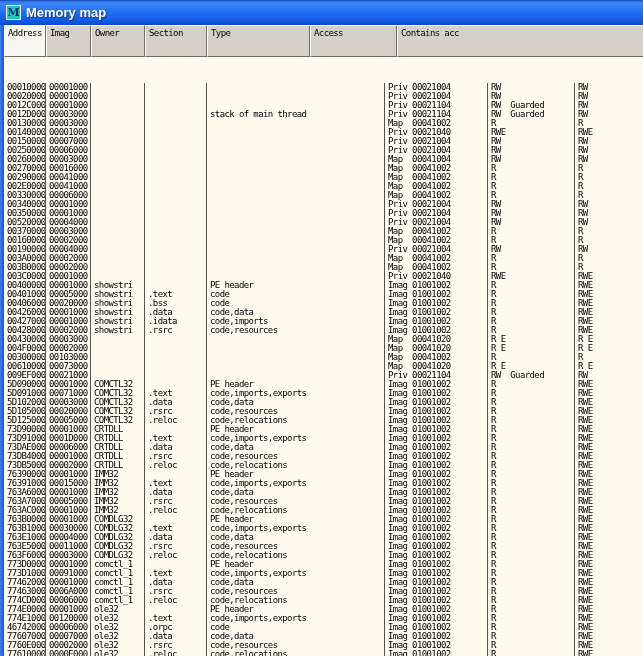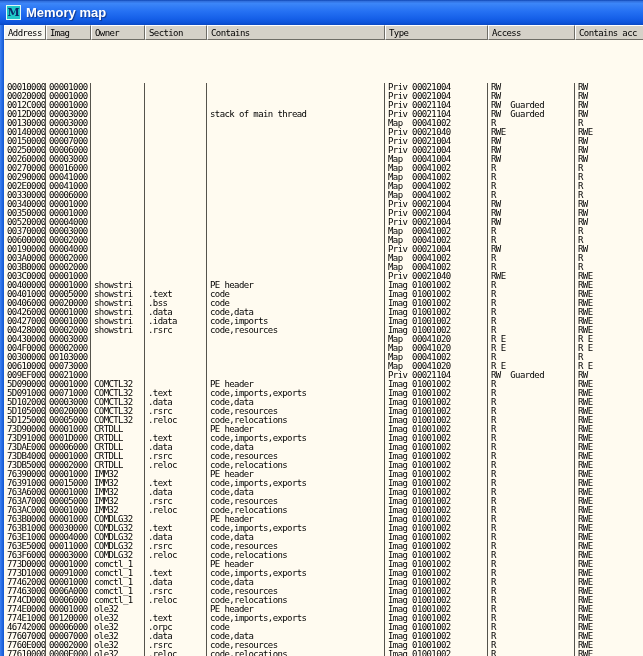--- a/index.html
+++ b/index.html
@@ -30,21 +30,21 @@
   
   .main { flex:1; display:flex; min-height:0; }
   .side-border { width:4px; flex:0 0 4px;
                  background:linear-gradient(90deg,#3c80f2,#1157d2); }
   .content { flex:1; min-width:0; display:flex; flex-direction:column;
              background:#FFFBF0; }
 
   
   .header-row { height:15px; flex:0 0 15px; display:flex; background:#A9A69C; }
   .hcell {
-    height:15px; padding:2px 0 0 3px;
+    height:32px; padding:2px 0 0 3px;
     font-size:9px; letter-spacing:-0.6px; line-height:11px; color:#000;
     background:#D5D1C8; white-space:pre; overflow:hidden;
     border-top:1px solid #FFFFFF; border-left:1px solid #FFFFFF;
     border-right:1px solid #6F6D66; border-bottom:1px solid #6F6D66;
   }
   .hcell.sorted { background:#F7F6EF; }
 
   
   .rows { height:596px; flex:0 0 596px; overflow:hidden; background:#FFFBF0;margin-top:43px; }
   .row { height:9px; display:flex; }
@@ -91,21 +91,20 @@
   <div class="main">
     <div class="side-border"></div>
 
     <div class="content">
 
       <div class="header-row">
         <div class="hcell c0 sorted">Address</div>
         <div class="hcell c1">Imag</div>
         <div class="hcell c2">Owner</div>
         <div class="hcell c3">Section</div>
-        <div class="hcell c4">Contains</div>
         <div class="hcell c5">Type</div>
         <div class="hcell c6">Access</div>
         <div class="hcell c7">Contains acc</div>
       </div>
 
       <div class="rows" id="rows">
           <div class="row">
             <div class="cell c0">00010000</div>
             <div class="cell c1">00001000</div>
             <div class="cell c2"></div>
@@ -269,21 +268,21 @@
             <div class="cell c0">00370000</div>
             <div class="cell c1">00003000</div>
             <div class="cell c2"></div>
             <div class="cell c3"></div>
             <div class="cell c4"></div>
             <div class="cell c5">Map  00041002</div>
             <div class="cell c6">R</div>
             <div class="cell c7">R</div>
           </div>
           <div class="row">
-            <div class="cell c0">00600000</div>
+            <div class="cell c0">00160000</div>
             <div class="cell c1">00002000</div>
             <div class="cell c2"></div>
             <div class="cell c3"></div>
             <div class="cell c4"></div>
             <div class="cell c5">Map  00041002</div>
             <div class="cell c6">R</div>
             <div class="cell c7">R</div>
           </div>
           <div class="row">
             <div class="cell c0">00190000</div>

